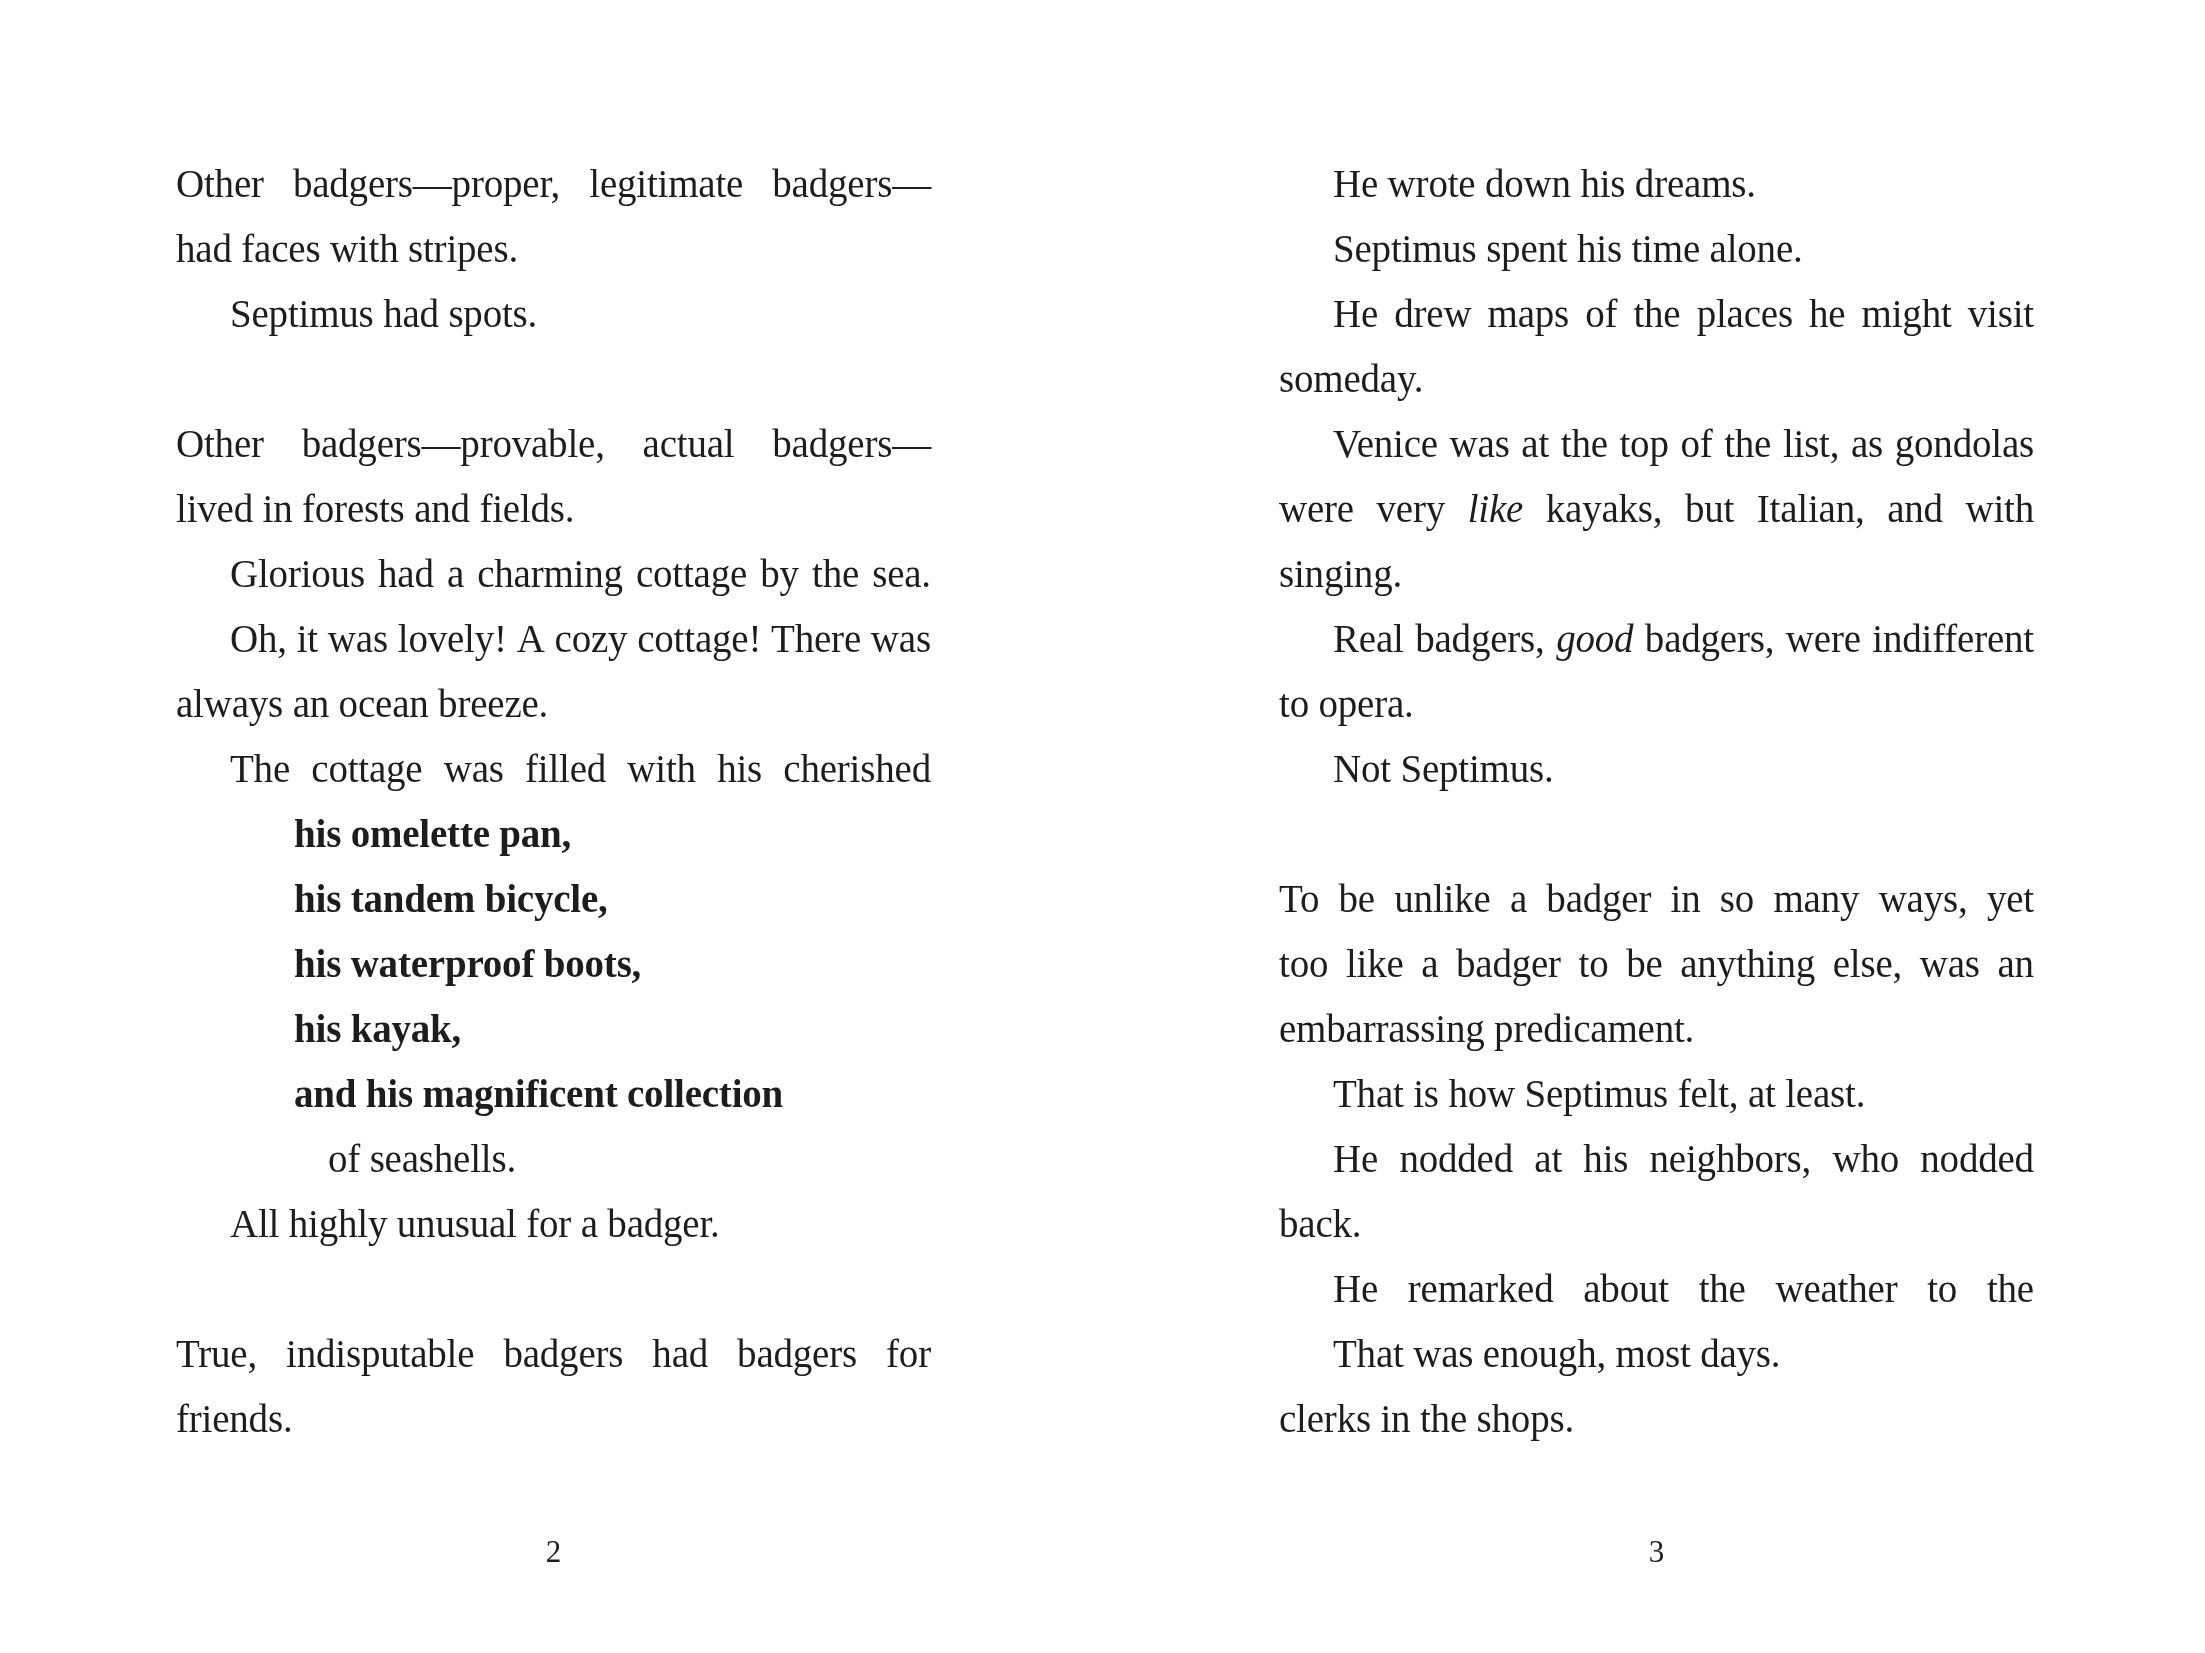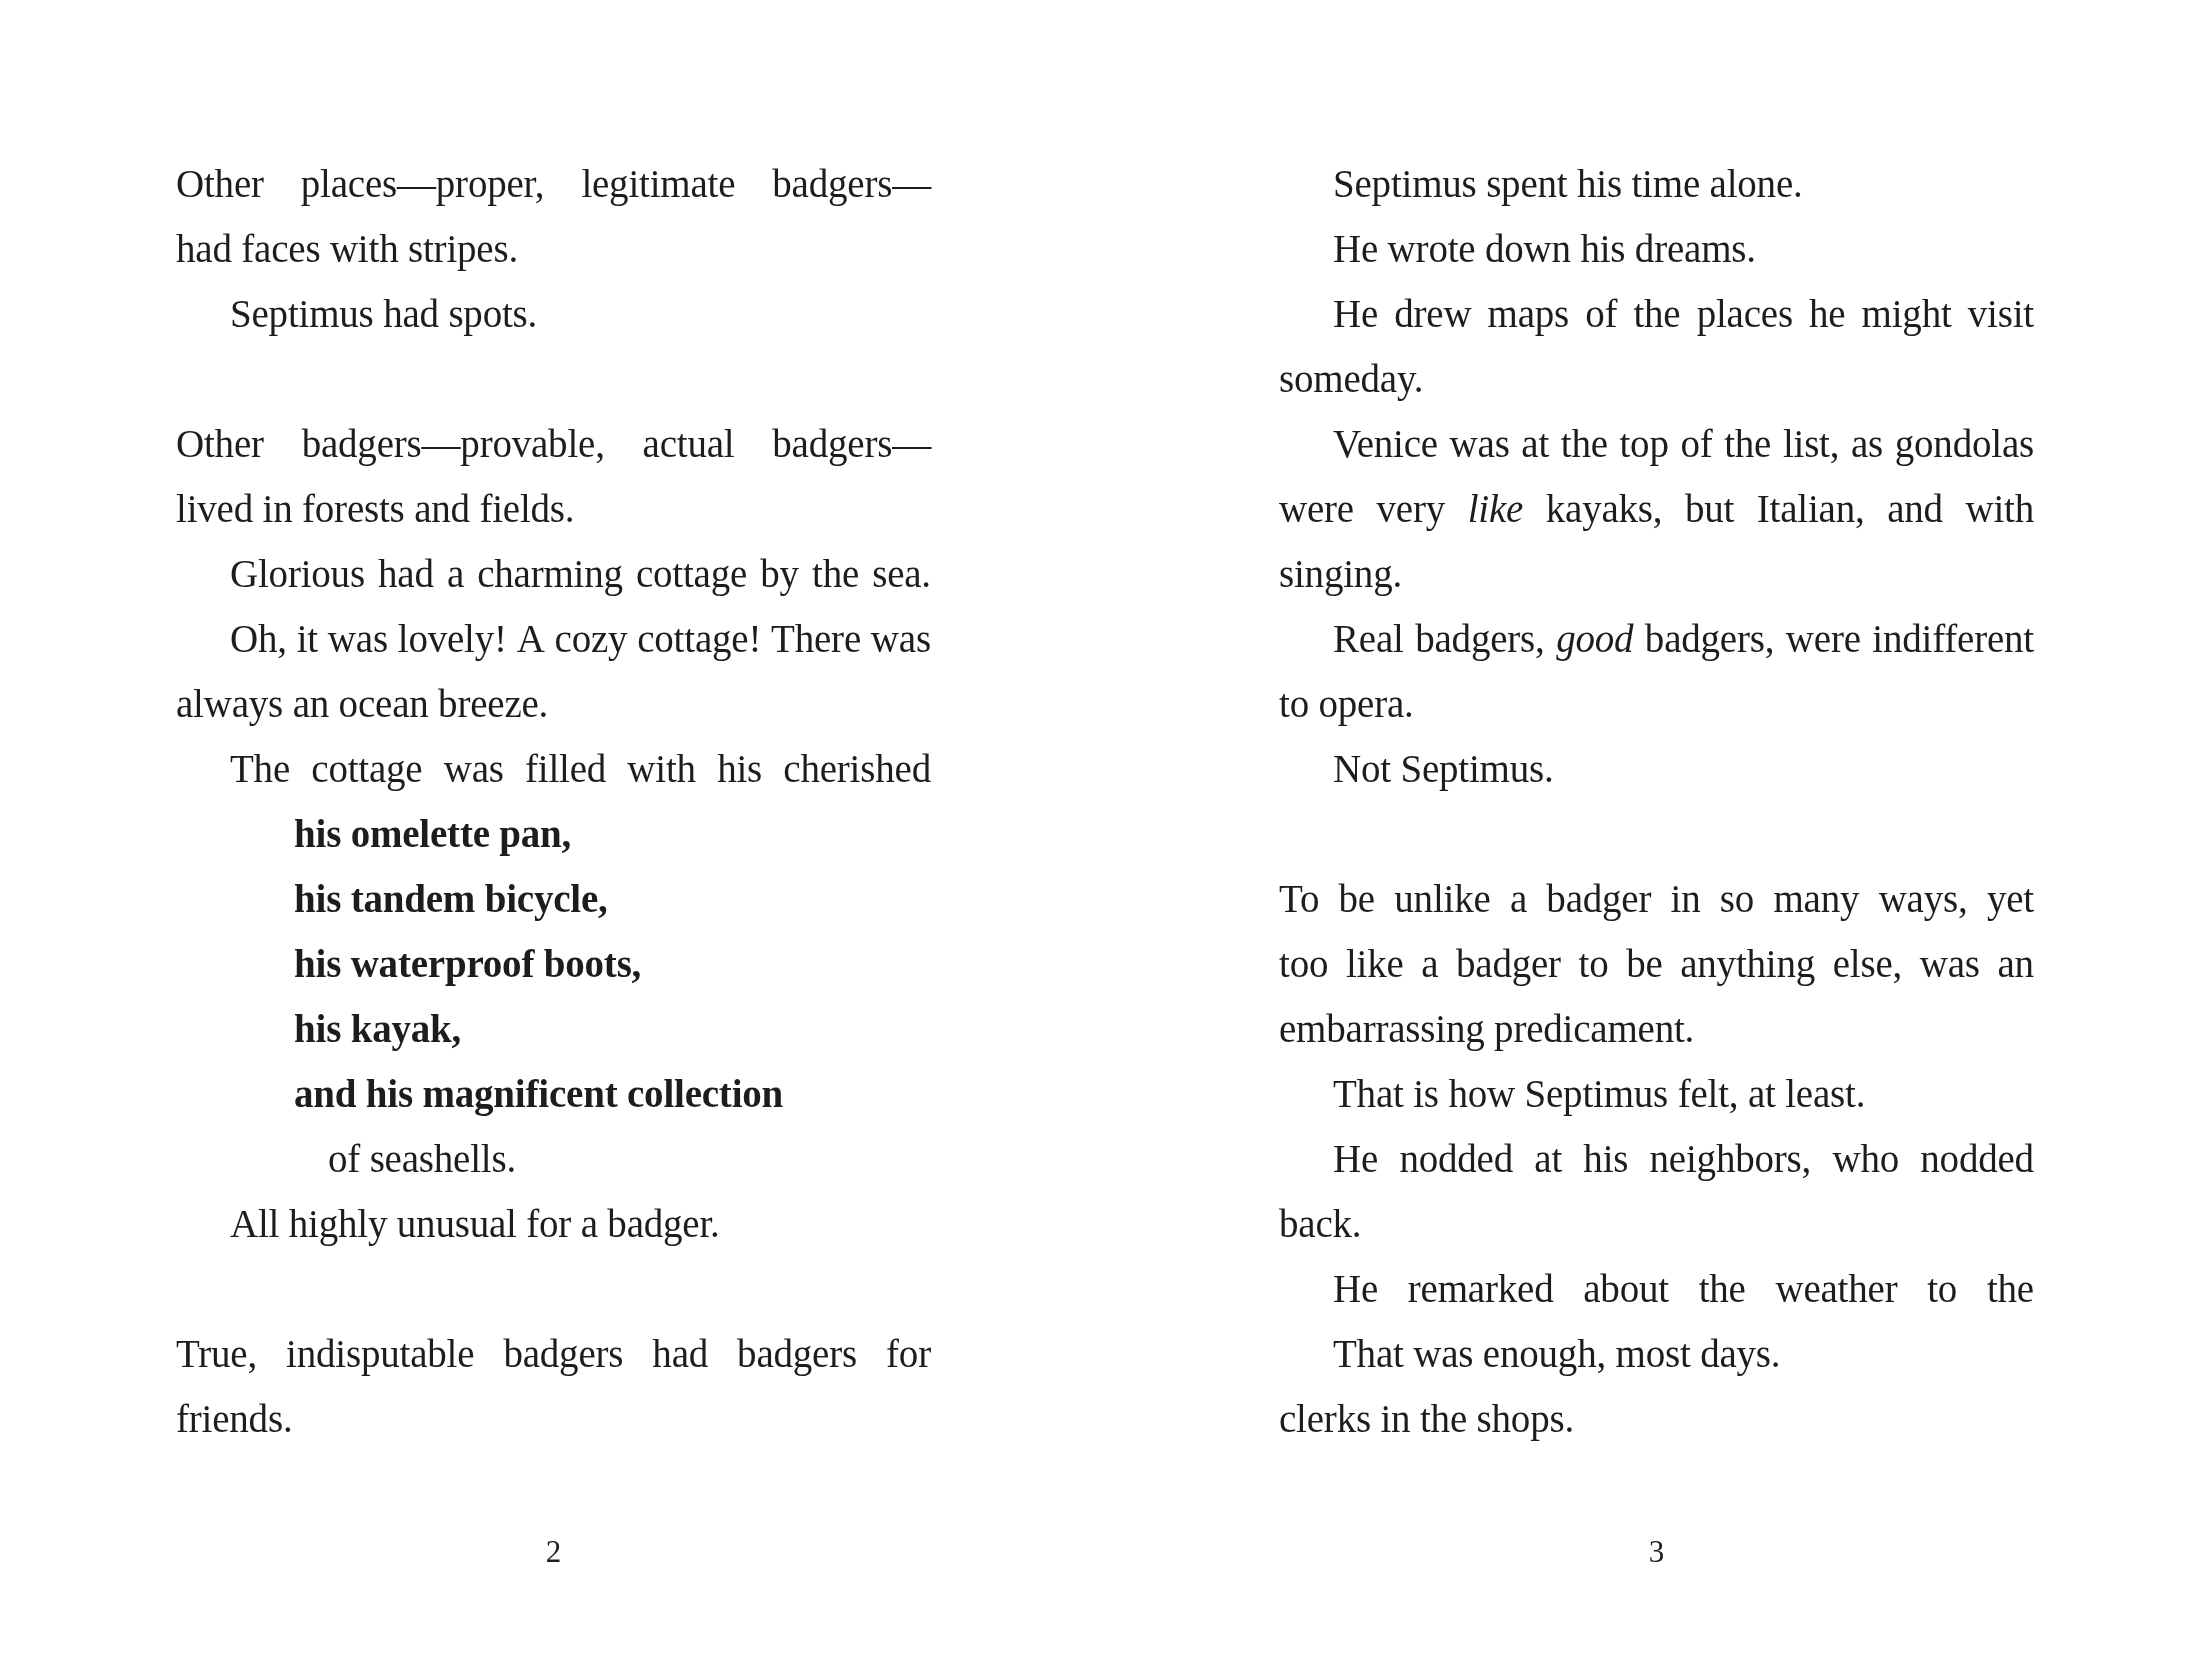--- a/index.html
+++ b/index.html
@@ -55,21 +55,21 @@
   #folio-left  { left: 176px; }
   #folio-right { left: 1279px; }
 </style>
 </head>
 <body>
 
 <div class="spread">
   <div class="text-col" id="col-left">
       <div class="line ind0 jus">
         <span>Other</span>
-        <span>places—proper,</span>
+        <span>badgers—proper,</span>
         <span>legitimate</span>
         <span>badgers—</span>
       </div>
       <div class="line ind0"><span>had faces with stripes.</span></div>
       <div class="line ind1"><span>Septimus had spots.</span></div>
       <div class="line ind0"></div>
       <div class="line ind0 jus">
         <span>Other</span>
         <span>badgers—provable,</span>
         <span>actual</span>
@@ -119,22 +119,22 @@
         <span>True,</span>
         <span>indisputable</span>
         <span>badgers</span>
         <span>had</span>
         <span>badgers</span>
         <span>for</span>
       </div>
       <div class="line ind0"><span>friends.</span></div>
     </div>
   <div class="text-col" id="col-right">
+      <div class="line ind1"><span>He wrote down his dreams.</span></div>
       <div class="line ind1"><span>Septimus spent his time alone.</span></div>
-      <div class="line ind1"><span>He wrote down his dreams.</span></div>
       <div class="line ind1 jus">
         <span>He</span>
         <span>drew</span>
         <span>maps</span>
         <span>of</span>
         <span>the</span>
         <span>places</span>
         <span>he</span>
         <span>might</span>
         <span>visit</span>

